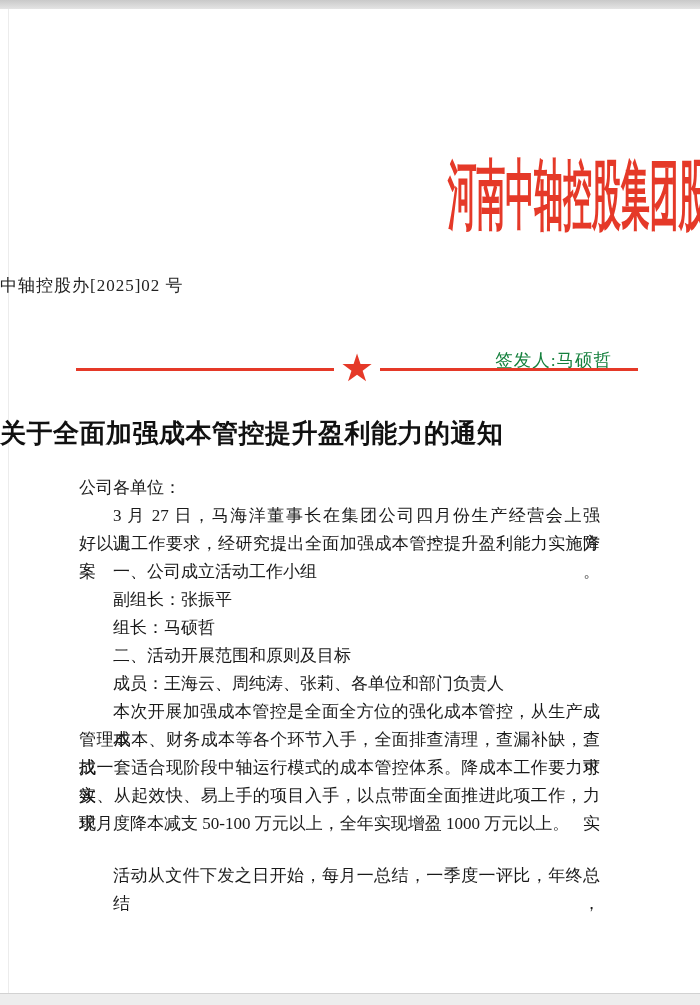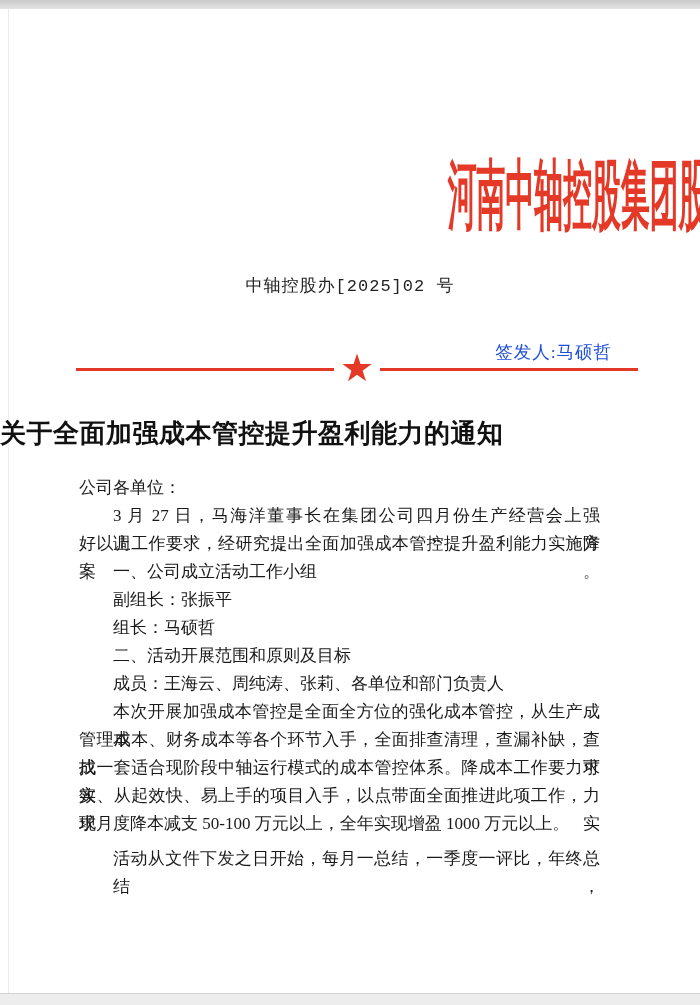--- a/index.html
+++ b/index.html
@@ -41,31 +41,30 @@
     font-weight: bold;
     font-size: 76px;
     line-height: 90px;
     color: var(--red);
     transform: scale(0.38, 1);
     transform-origin: center center;
   }
   .doc-number {
     position: absolute; top: 274px; left: 0;
     width: 100%;
-    text-align: center;
+    text-align: left;
     font-size: 17px;
     letter-spacing: 1px;
     color: #222222;
-    font-family: Liberation Mono, monospace;
   }
   .issuer {
-    position: absolute; top: 340px; right: 88px;
+    position: absolute; top: 348px; right: 88px;
     font-size: 17.5px;
     letter-spacing: 1px;
-    color: #1d4ed8;
+    color: #15803d;
     text-align: center;
   }
   .rule {
     position: absolute; top: 352px; left: 76px; right: 62px;
     height: 34px;
     display: flex; align-items: center;
   }
   .rule-seg { flex: 1; height: 3px; background: var(--red); }
   .star {
     width: 46px; text-align: center;
@@ -90,21 +89,21 @@
     color: #1a1a1a;
   }
   .line { height: 28px; line-height: 28px; white-space: nowrap; overflow: visible; }
   .line.ind { padding-left: 34px; }
   .line.just {
     white-space: normal;
     text-align: justify;
     text-align-last: justify;
     text-justify: inter-character;
   }
-  .line.gap { margin-top: 7px; }
+  .line.gap { margin-top: 24px; }
 </style>
 </head>
 <body>
 
 <div class="page">
   <div class="top-bar"></div>
   <div class="left-hairline"></div>
 
   <div class="letterhead">
     <span class="letterhead-inner">河南中轴控股集团股份有限公司办公室文件</span>

